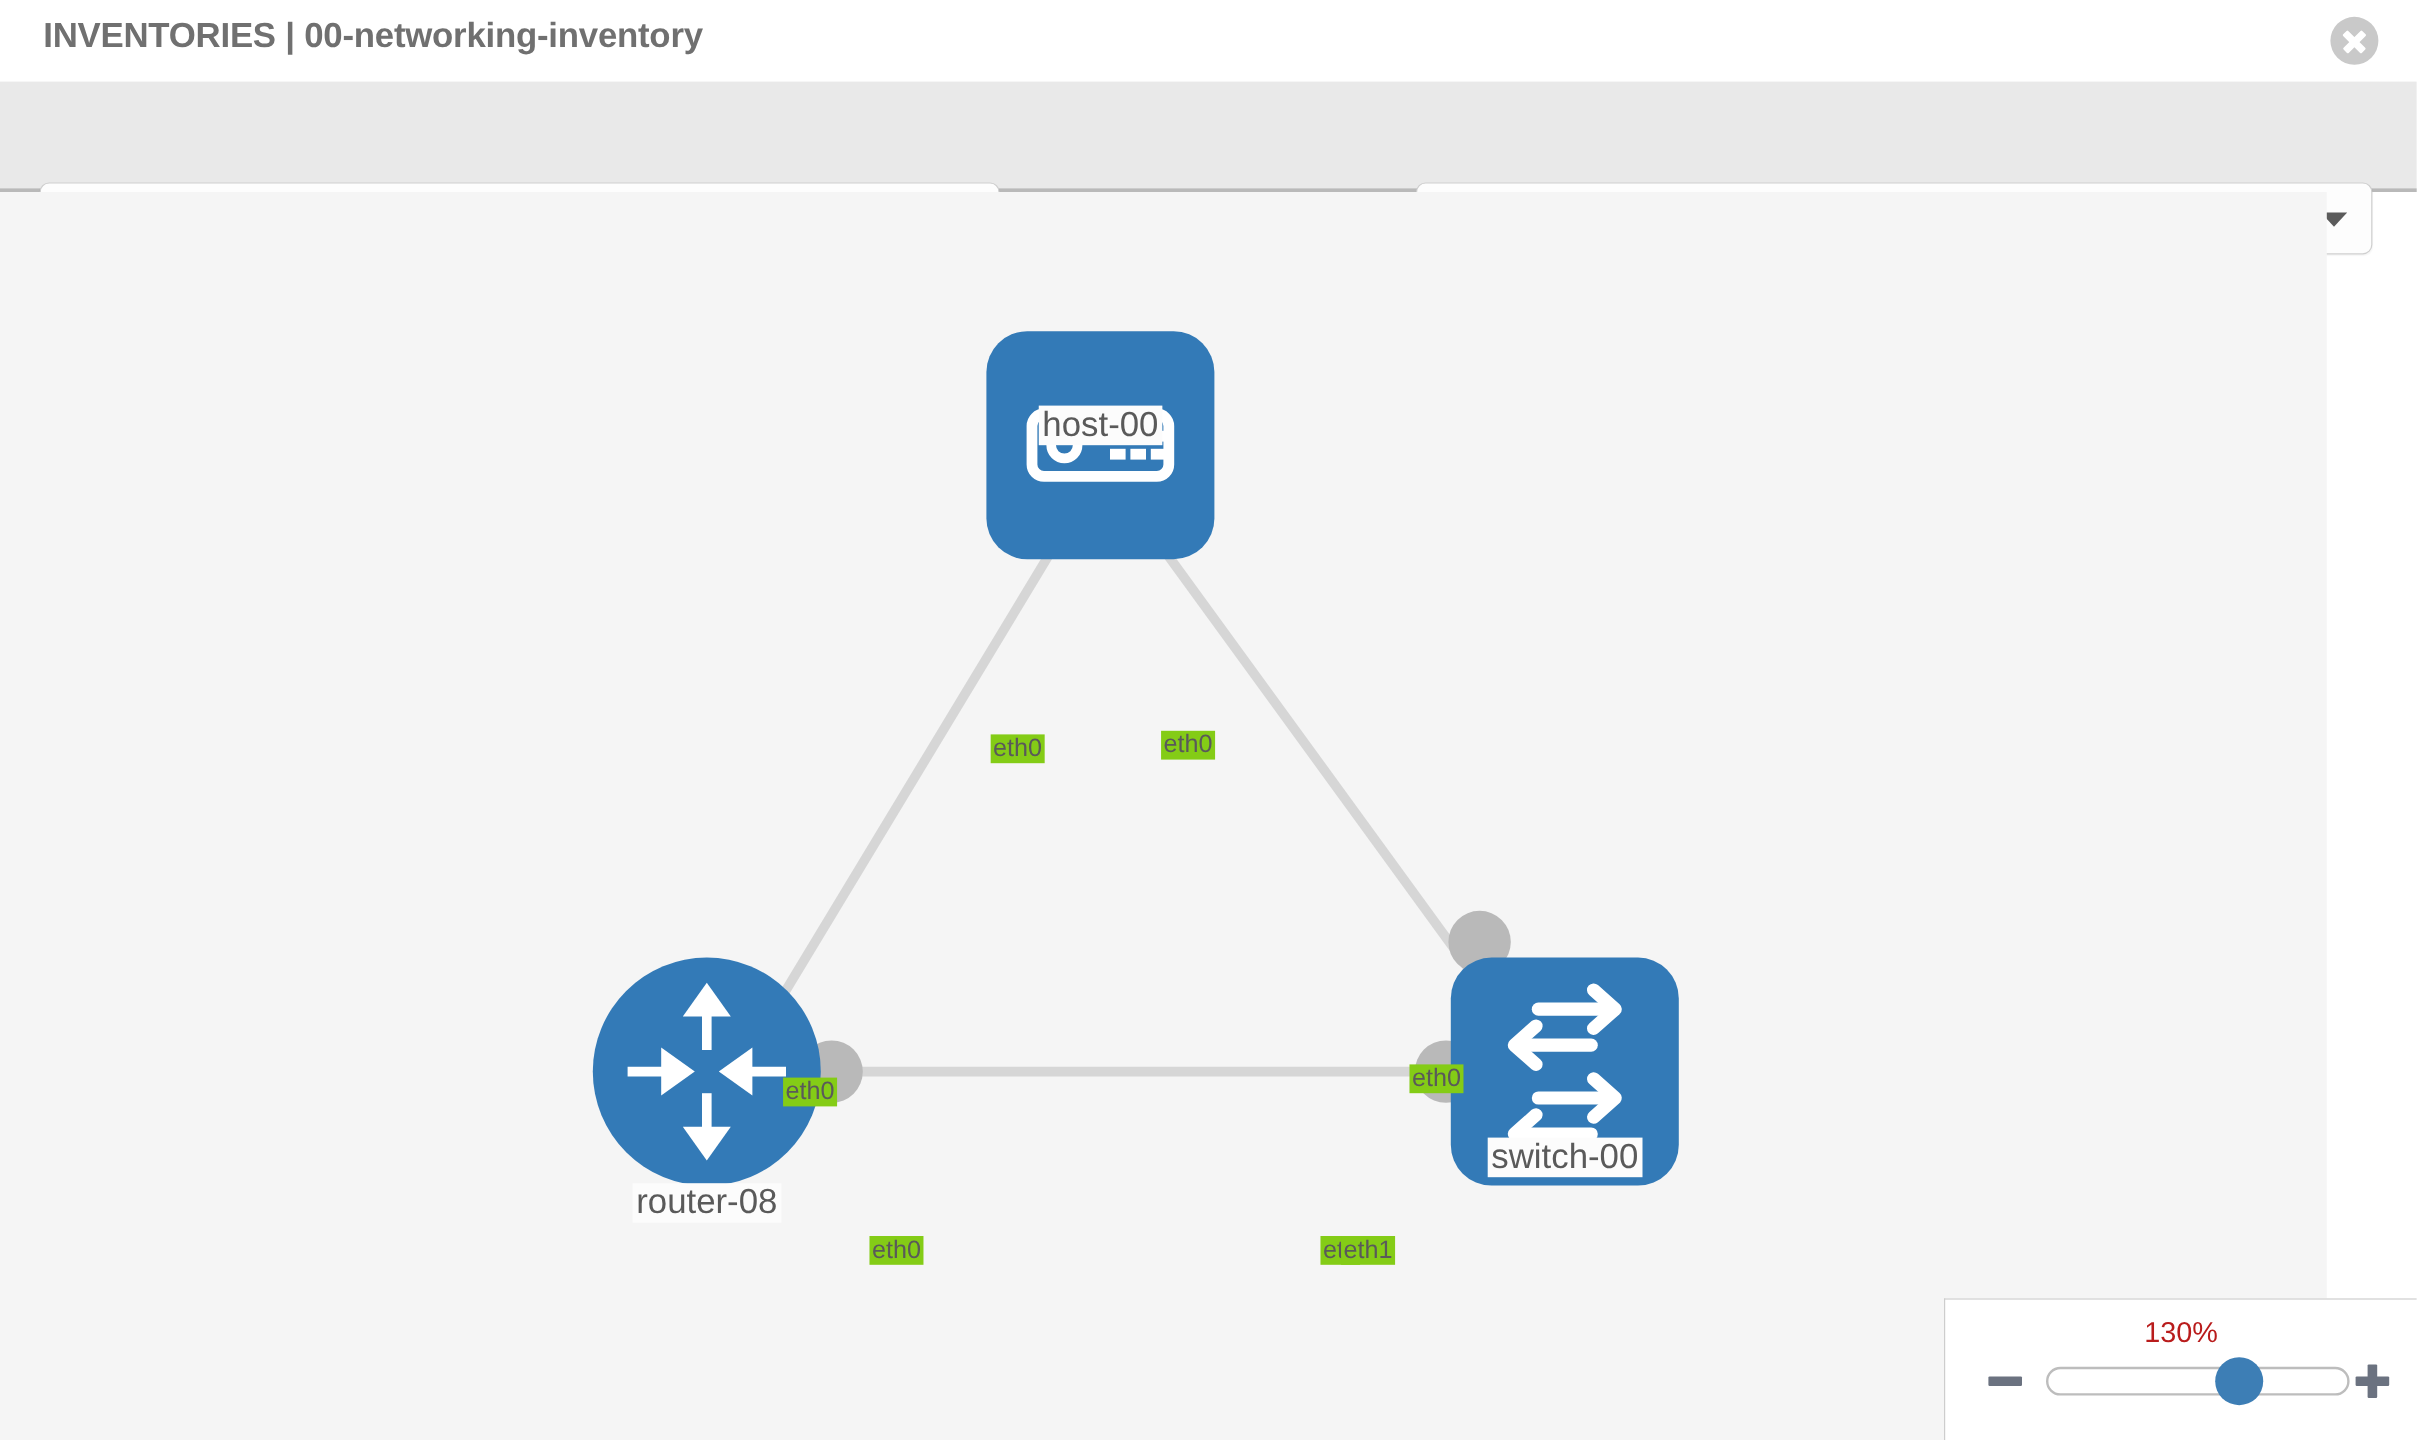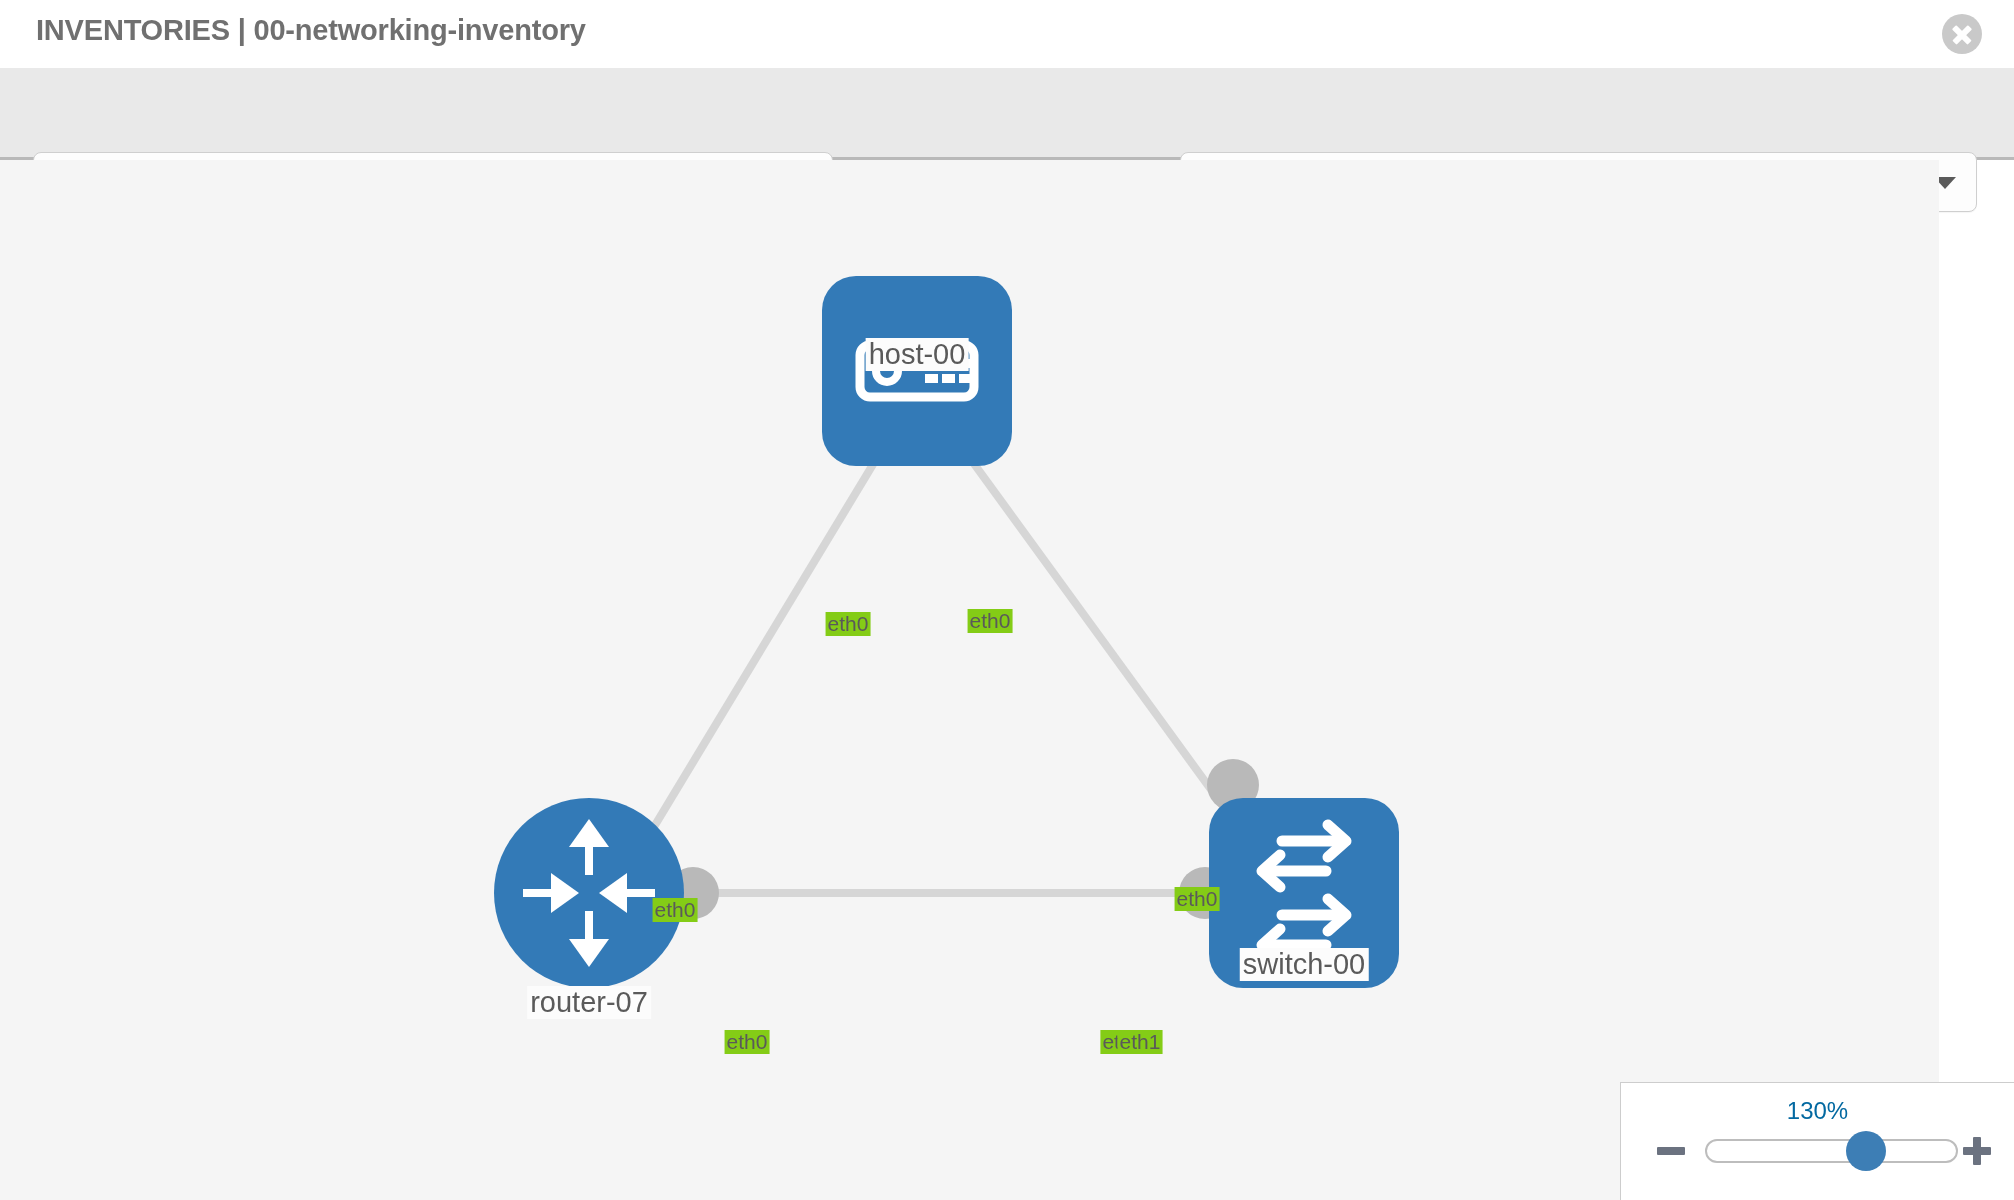--- a/index.html
+++ b/index.html
@@ -151,21 +151,21 @@
     background: #ffffff;
     border: 1.5px solid #cdcdcd;
     border-right: none;
     border-bottom: none;
   }
   .zoom-percent {
     position: absolute;
     left: 0; right: 0; top: 14px;
     text-align: center;
     font-size: 24px;
-    color: #0369a1;
+    color: #b91c1c;
   }
   .zoom-minus, .zoom-plus {
     position: absolute;
     top: 52px;
     width: 32px; height: 32px;
     cursor: pointer;
   }
   .zoom-minus { left: 34px; }
   .zoom-plus  { left: 340px; }
   .zoom-minus::before, .zoom-plus::before {
@@ -293,21 +293,21 @@
           <path d="M-24 -38 L-42 -22 L-24 -6"></path>
           <path d="M-22 22 L40 22"></path>
           <path d="M24 6 L42 22 L24 38"></path>
           <path d="M22 52 L-40 52"></path>
           <path d="M-24 36 L-42 52 L-24 68"></path>
         </g>
       </g>
     </svg>
 
     <div class="node-label" style="left:917px; top:178px;">host-00</div>
-    <div class="node-label" style="left:589px; top:826px;">router-07</div>
+    <div class="node-label" style="left:589px; top:826px;">router-08</div>
     <div class="node-label" style="left:1304px; top:788px;">switch-00</div>
 
     <div class="iface-label" style="left:848px; top:452px;">eth0</div>
     <div class="iface-label" style="left:990px; top:449px;">eth0</div>
     <div class="iface-label" style="left:675px; top:738px;">eth0</div>
     <div class="iface-label" style="left:1197px; top:727px;">eth0</div>
     <div class="iface-label" style="left:747px; top:870px;">eth0</div>
     <div class="iface-label" style="left:1117px; top:870px;">eth</div>
     <div class="iface-label" style="left:1140px; top:870px;">eth1</div>
   </div>

